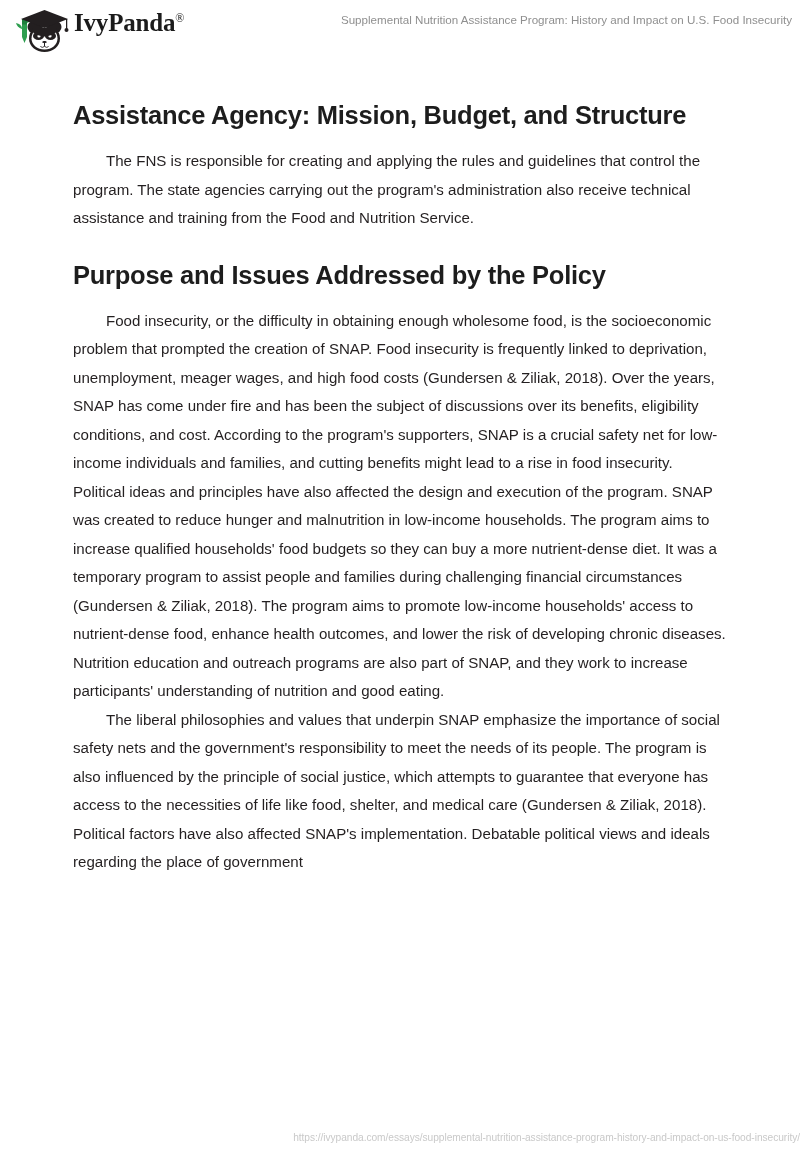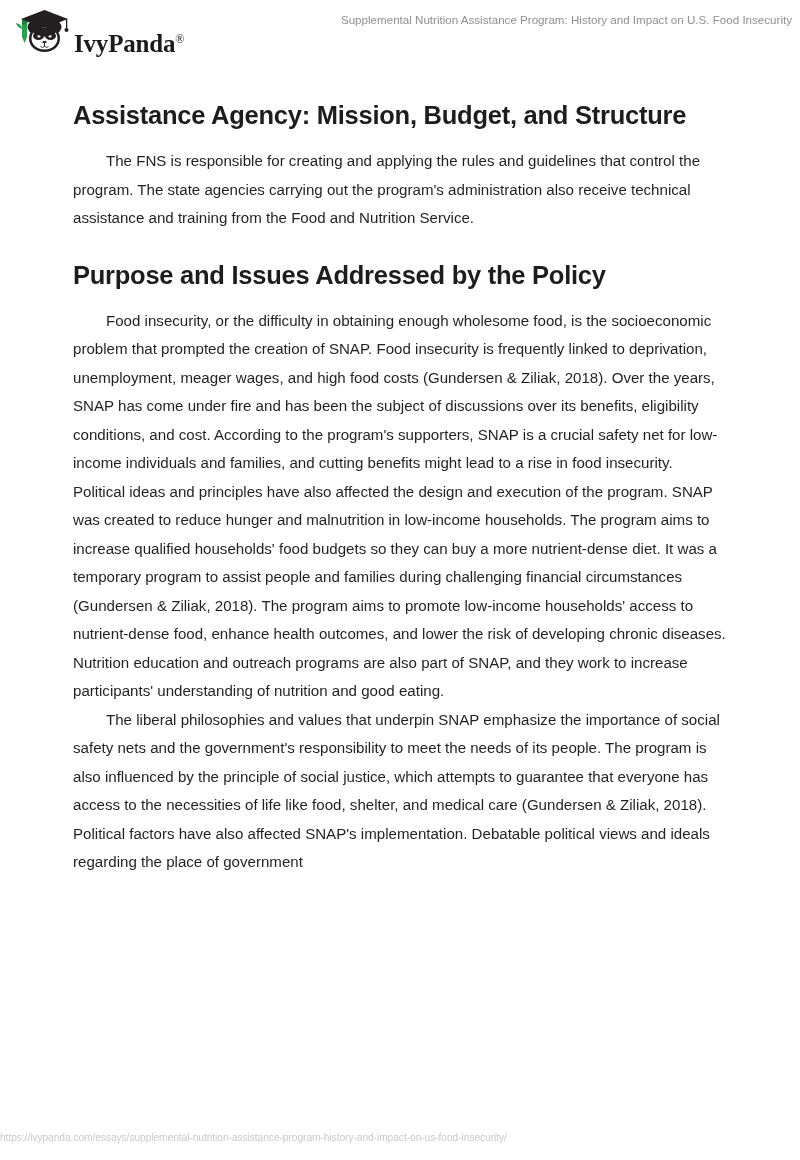--- a/index.html
+++ b/index.html
@@ -27,21 +27,21 @@
     left: 0;
     top: 0;
     width: 800px;
     height: 58px;
   }
   .brand {
     position: absolute;
     left: 14px;
     top: 8px;
     display: flex;
-    align-items: flex-end;
+    align-items: flex-start;
     height: 46px;
   }
   .brand-mark {
     width: 58px;
     height: 46px;
     display: block;
   }
   .brand-text {
     font-family: "Liberation Serif", serif;
     font-size: 25px;
@@ -101,21 +101,21 @@
   .content h2.tight-top {
     margin-top: 22px;
   }
 
   
   .page-footer {
     position: absolute;
     left: 0;
     top: 1131px;
     width: 800px;
-    text-align: left;
+    text-align: right;
   }
   .footer-url {
     font-size: 10.2px;
     line-height: 13px;
     color: #c9c9c9;
     font-family: "Liberation Sans", sans-serif;
     letter-spacing: -0.05px;
     white-space: nowrap;
   }
 </style>

